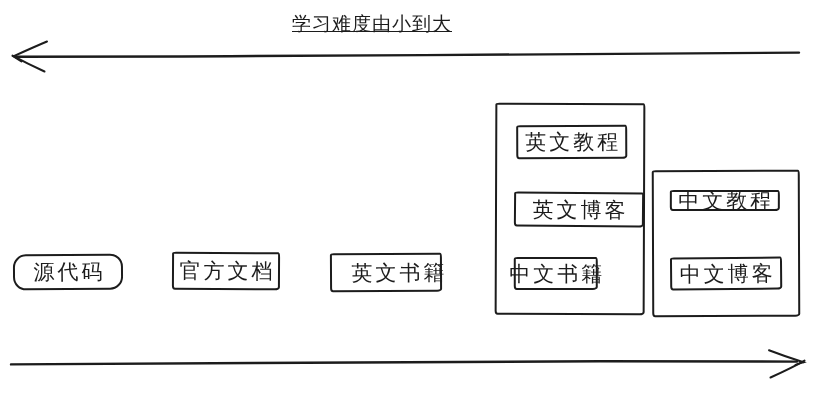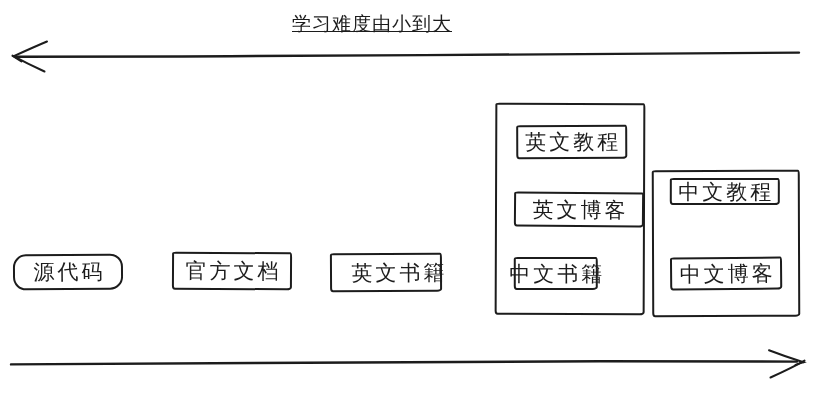--- a/index.html
+++ b/index.html
@@ -39,35 +39,35 @@
   }
   .box-text {
     font-size: 21px;
     letter-spacing: 3px;
     text-indent: 3px;
     white-space: nowrap;
     color: #1c1c1c;
   }
   
   .node-0 { left: 13px;  top: 254px; width: 110px; height: 36px; transform: rotate(-0.5deg); border-radius: 13px; }
-  .node-1 { left: 172px; top: 252px; width: 120px; height: 38px; transform: rotate(0.3deg); }
+  .node-1 { left: 172px; top: 252px; width: 108px; height: 38px; transform: rotate(0.3deg); }
   .node-2 { left: 330px; top: 253px; width: 112px; height: 39px; transform: rotate(-0.3deg); padding-left: 24px; }
 
   
   .group { display: block; background: transparent; }
   .group-0 { left: 470px; top: 103px; width: 150px; height: 212px; transform: rotate(0.2deg); margin-left: 25px; }
   .group-1 { left: 652px; top: 170px; width: 148px; height: 147px; transform: rotate(-0.2deg); }
 
   
   .g0-i0 { left: 19px; top: 20px;  width: 111px; height: 34px; transform: rotate(-0.4deg); }
   .g0-i1 { left: 17px; top: 87px;  width: 130px; height: 35px; transform: rotate(0.3deg); }
   .g0-i2 { left: 17px; top: 152px; width: 84px; height: 33px; transform: rotate(-0.2deg); }
 
   
-  .g1-i0 { left: 16px; top: 6px; width: 110px; height: 27px; transform: rotate(0.3deg); }
+  .g1-i0 { left: 16px; top: 18px; width: 110px; height: 21px; transform: rotate(0.3deg); }
   .g1-i1 { left: 16px; top: 85px; width: 112px; height: 33px; transform: rotate(-0.3deg); }
 </style>
 </head>
 <body>
 
 <div class="canvas">
 
   <svg class="arrow-layer" width="813" height="414" viewBox="0 0 813 414" aria-hidden="true">
 
     <g stroke="#1c1c1c" fill="none" stroke-linecap="round">

